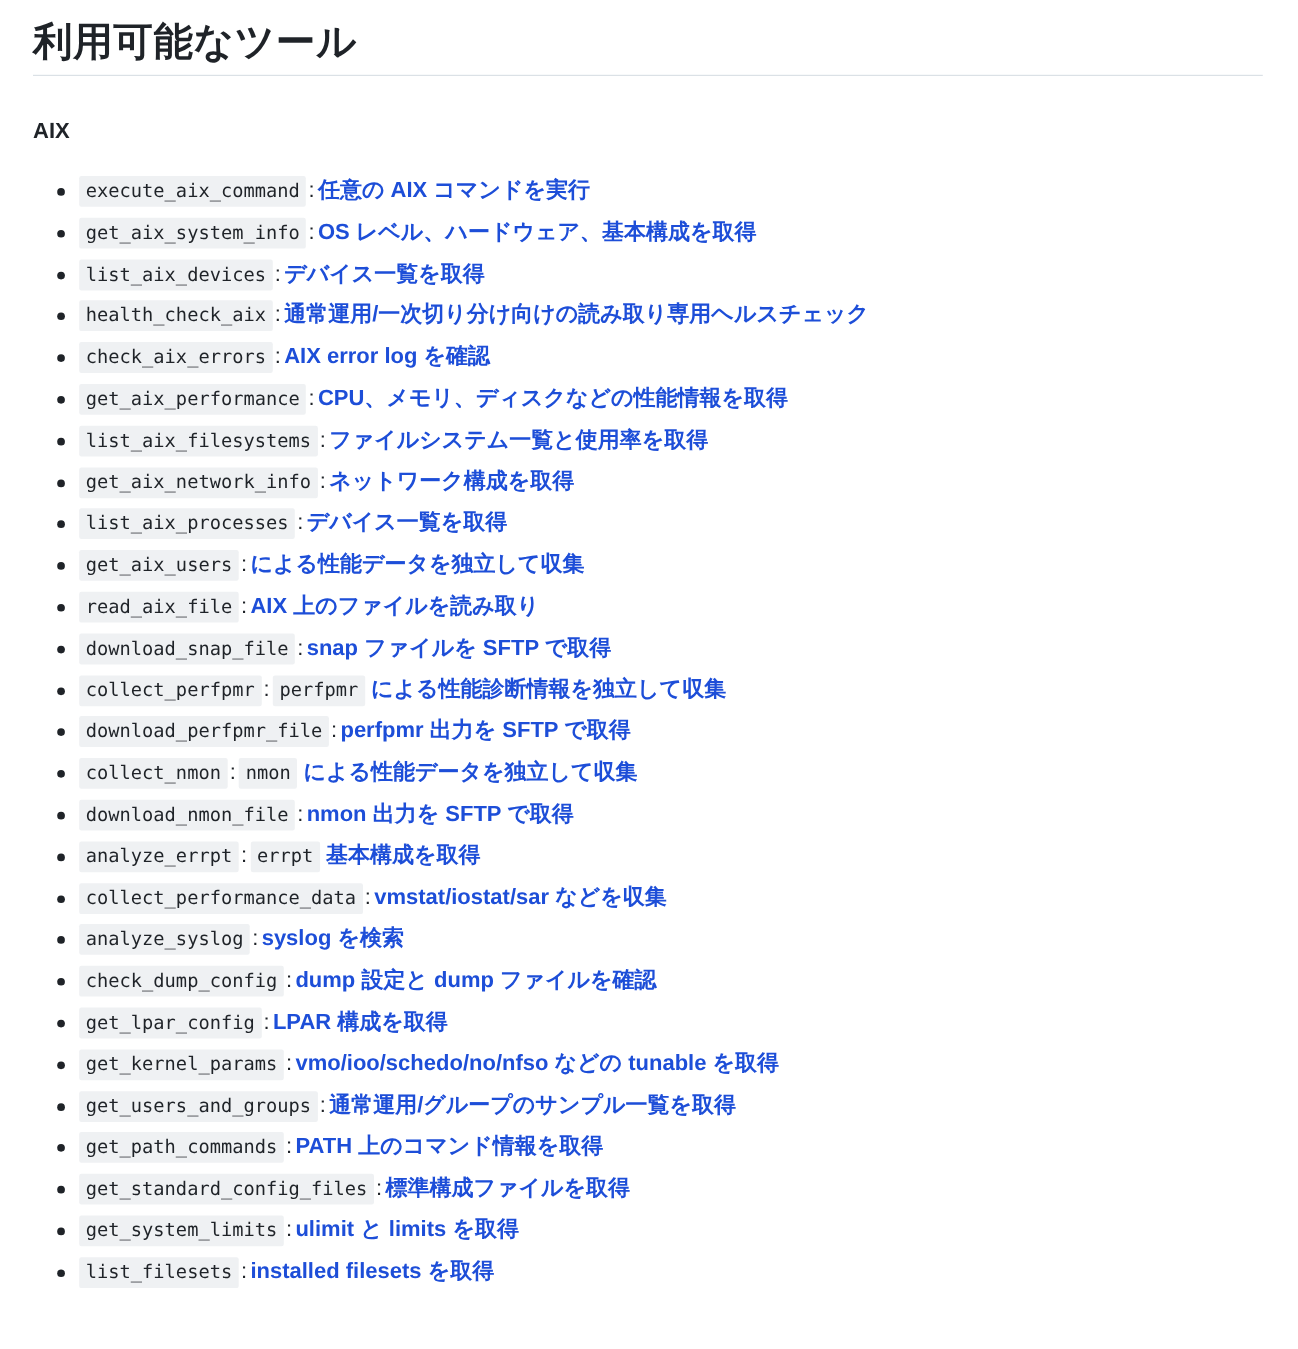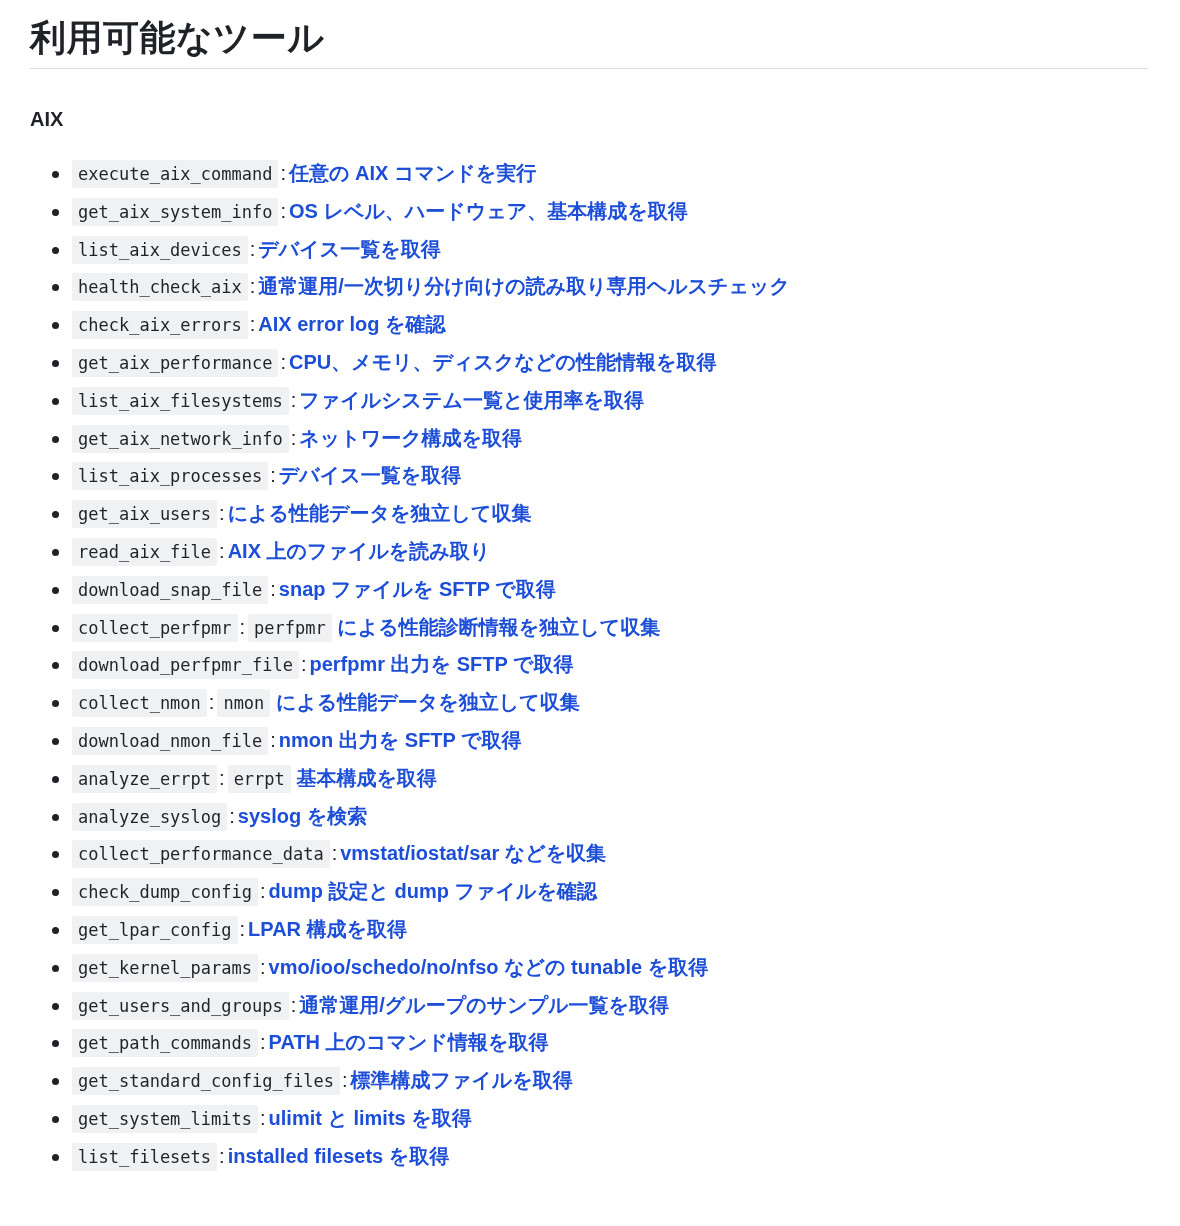--- a/index.html
+++ b/index.html
@@ -91,22 +91,22 @@
       <li><span class="bullet"></span><code>get_aix_network_info</code><span class="sep">:</span><span class="desc">ネットワーク構成を取得</span></li>
       <li><span class="bullet"></span><code>list_aix_processes</code><span class="sep">:</span><span class="desc">デバイス一覧を取得</span></li>
       <li><span class="bullet"></span><code>get_aix_users</code><span class="sep">:</span><span class="desc">による性能データを独立して収集</span></li>
       <li><span class="bullet"></span><code>read_aix_file</code><span class="sep">:</span><span class="desc">AIX 上のファイルを読み取り</span></li>
       <li><span class="bullet"></span><code>download_snap_file</code><span class="sep">:</span><span class="desc">snap ファイルを SFTP で取得</span></li>
       <li><span class="bullet"></span><code>collect_perfpmr</code><span class="sep">:</span><code>perfpmr</code> <span class="desc">による性能診断情報を独立して収集</span></li>
       <li><span class="bullet"></span><code>download_perfpmr_file</code><span class="sep">:</span><span class="desc">perfpmr 出力を SFTP で取得</span></li>
       <li><span class="bullet"></span><code>collect_nmon</code><span class="sep">:</span><code>nmon</code> <span class="desc">による性能データを独立して収集</span></li>
       <li><span class="bullet"></span><code>download_nmon_file</code><span class="sep">:</span><span class="desc">nmon 出力を SFTP で取得</span></li>
       <li><span class="bullet"></span><code>analyze_errpt</code><span class="sep">:</span><code>errpt</code> <span class="desc">基本構成を取得</span></li>
+      <li><span class="bullet"></span><code>collect_performance_data</code><span class="sep">:</span><span class="desc">vmstat/iostat/sar などを収集</span></li>
       <li><span class="bullet"></span><code>analyze_syslog</code><span class="sep">:</span><span class="desc">syslog を検索</span></li>
-      <li><span class="bullet"></span><code>collect_performance_data</code><span class="sep">:</span><span class="desc">vmstat/iostat/sar などを収集</span></li>
       <li><span class="bullet"></span><code>check_dump_config</code><span class="sep">:</span><span class="desc">dump 設定と dump ファイルを確認</span></li>
       <li><span class="bullet"></span><code>get_lpar_config</code><span class="sep">:</span><span class="desc">LPAR 構成を取得</span></li>
       <li><span class="bullet"></span><code>get_kernel_params</code><span class="sep">:</span><span class="desc">vmo/ioo/schedo/no/nfso などの tunable を取得</span></li>
       <li><span class="bullet"></span><code>get_users_and_groups</code><span class="sep">:</span><span class="desc">通常運用/グループのサンプル一覧を取得</span></li>
       <li><span class="bullet"></span><code>get_path_commands</code><span class="sep">:</span><span class="desc">PATH 上のコマンド情報を取得</span></li>
       <li><span class="bullet"></span><code>get_standard_config_files</code><span class="sep">:</span><span class="desc">標準構成ファイルを取得</span></li>
       <li><span class="bullet"></span><code>get_system_limits</code><span class="sep">:</span><span class="desc">ulimit と limits を取得</span></li>
       <li><span class="bullet"></span><code>list_filesets</code><span class="sep">:</span><span class="desc">installed filesets を取得</span></li>
     </ul>
 </div>

